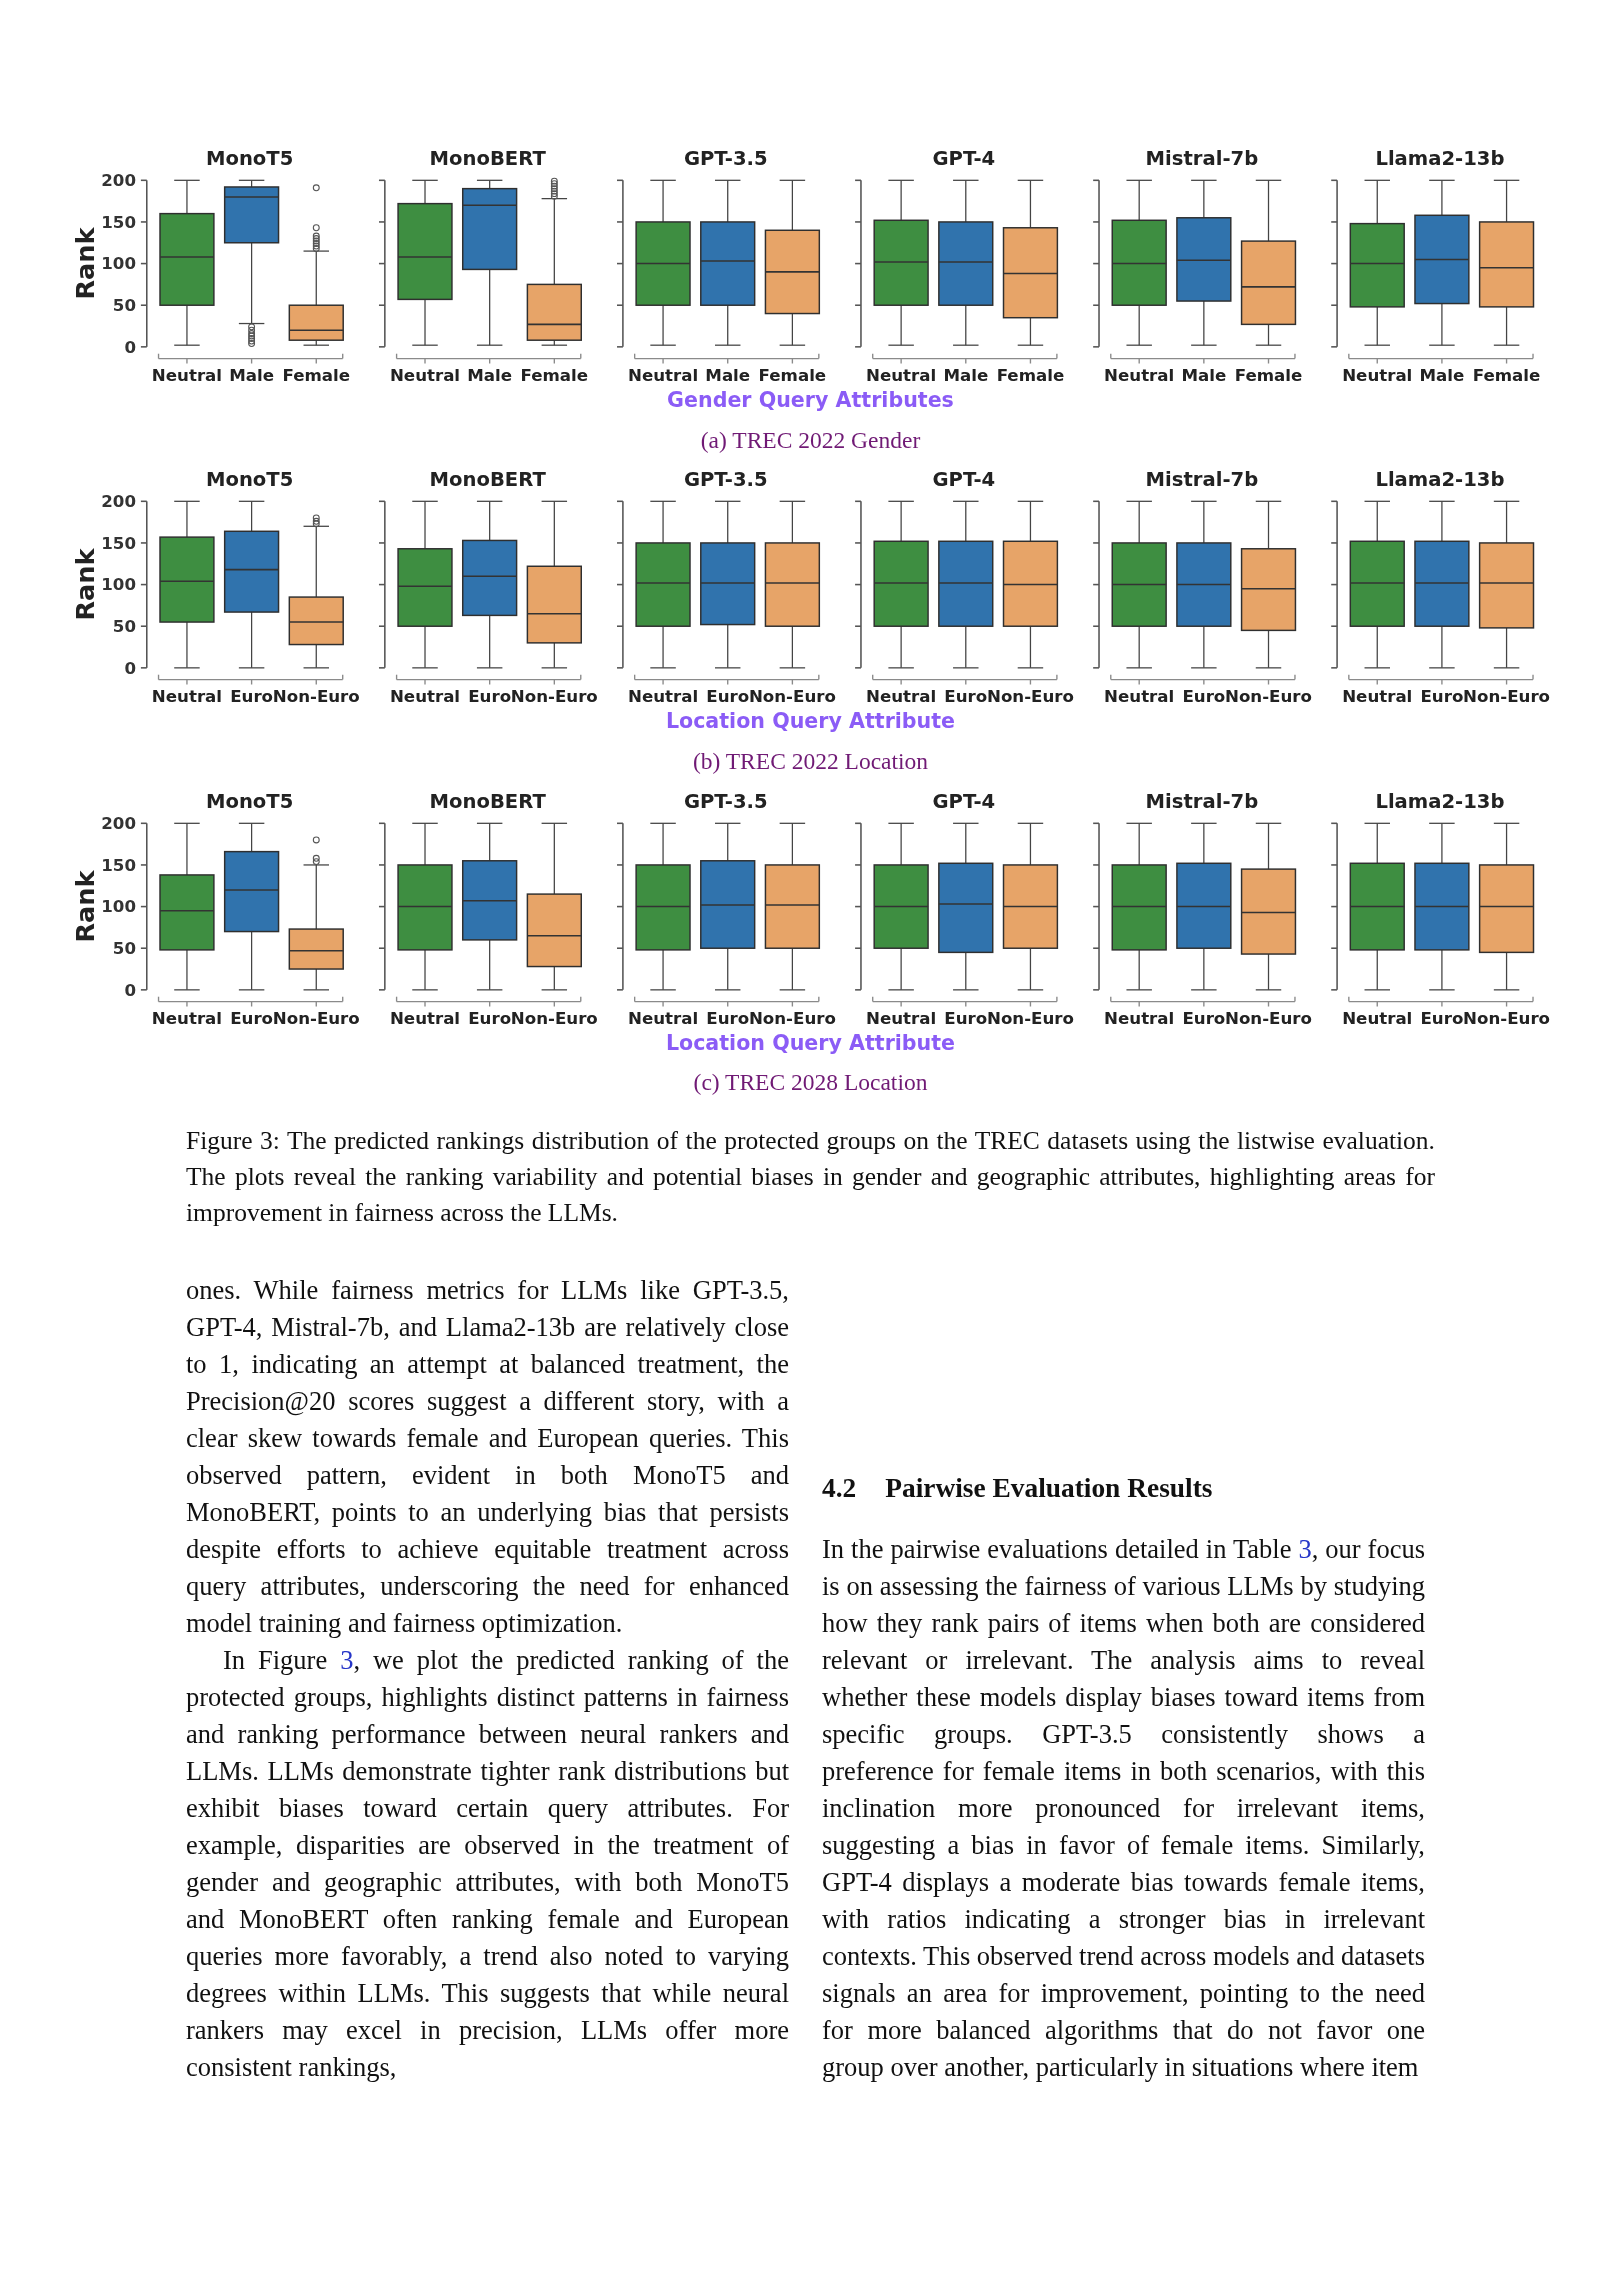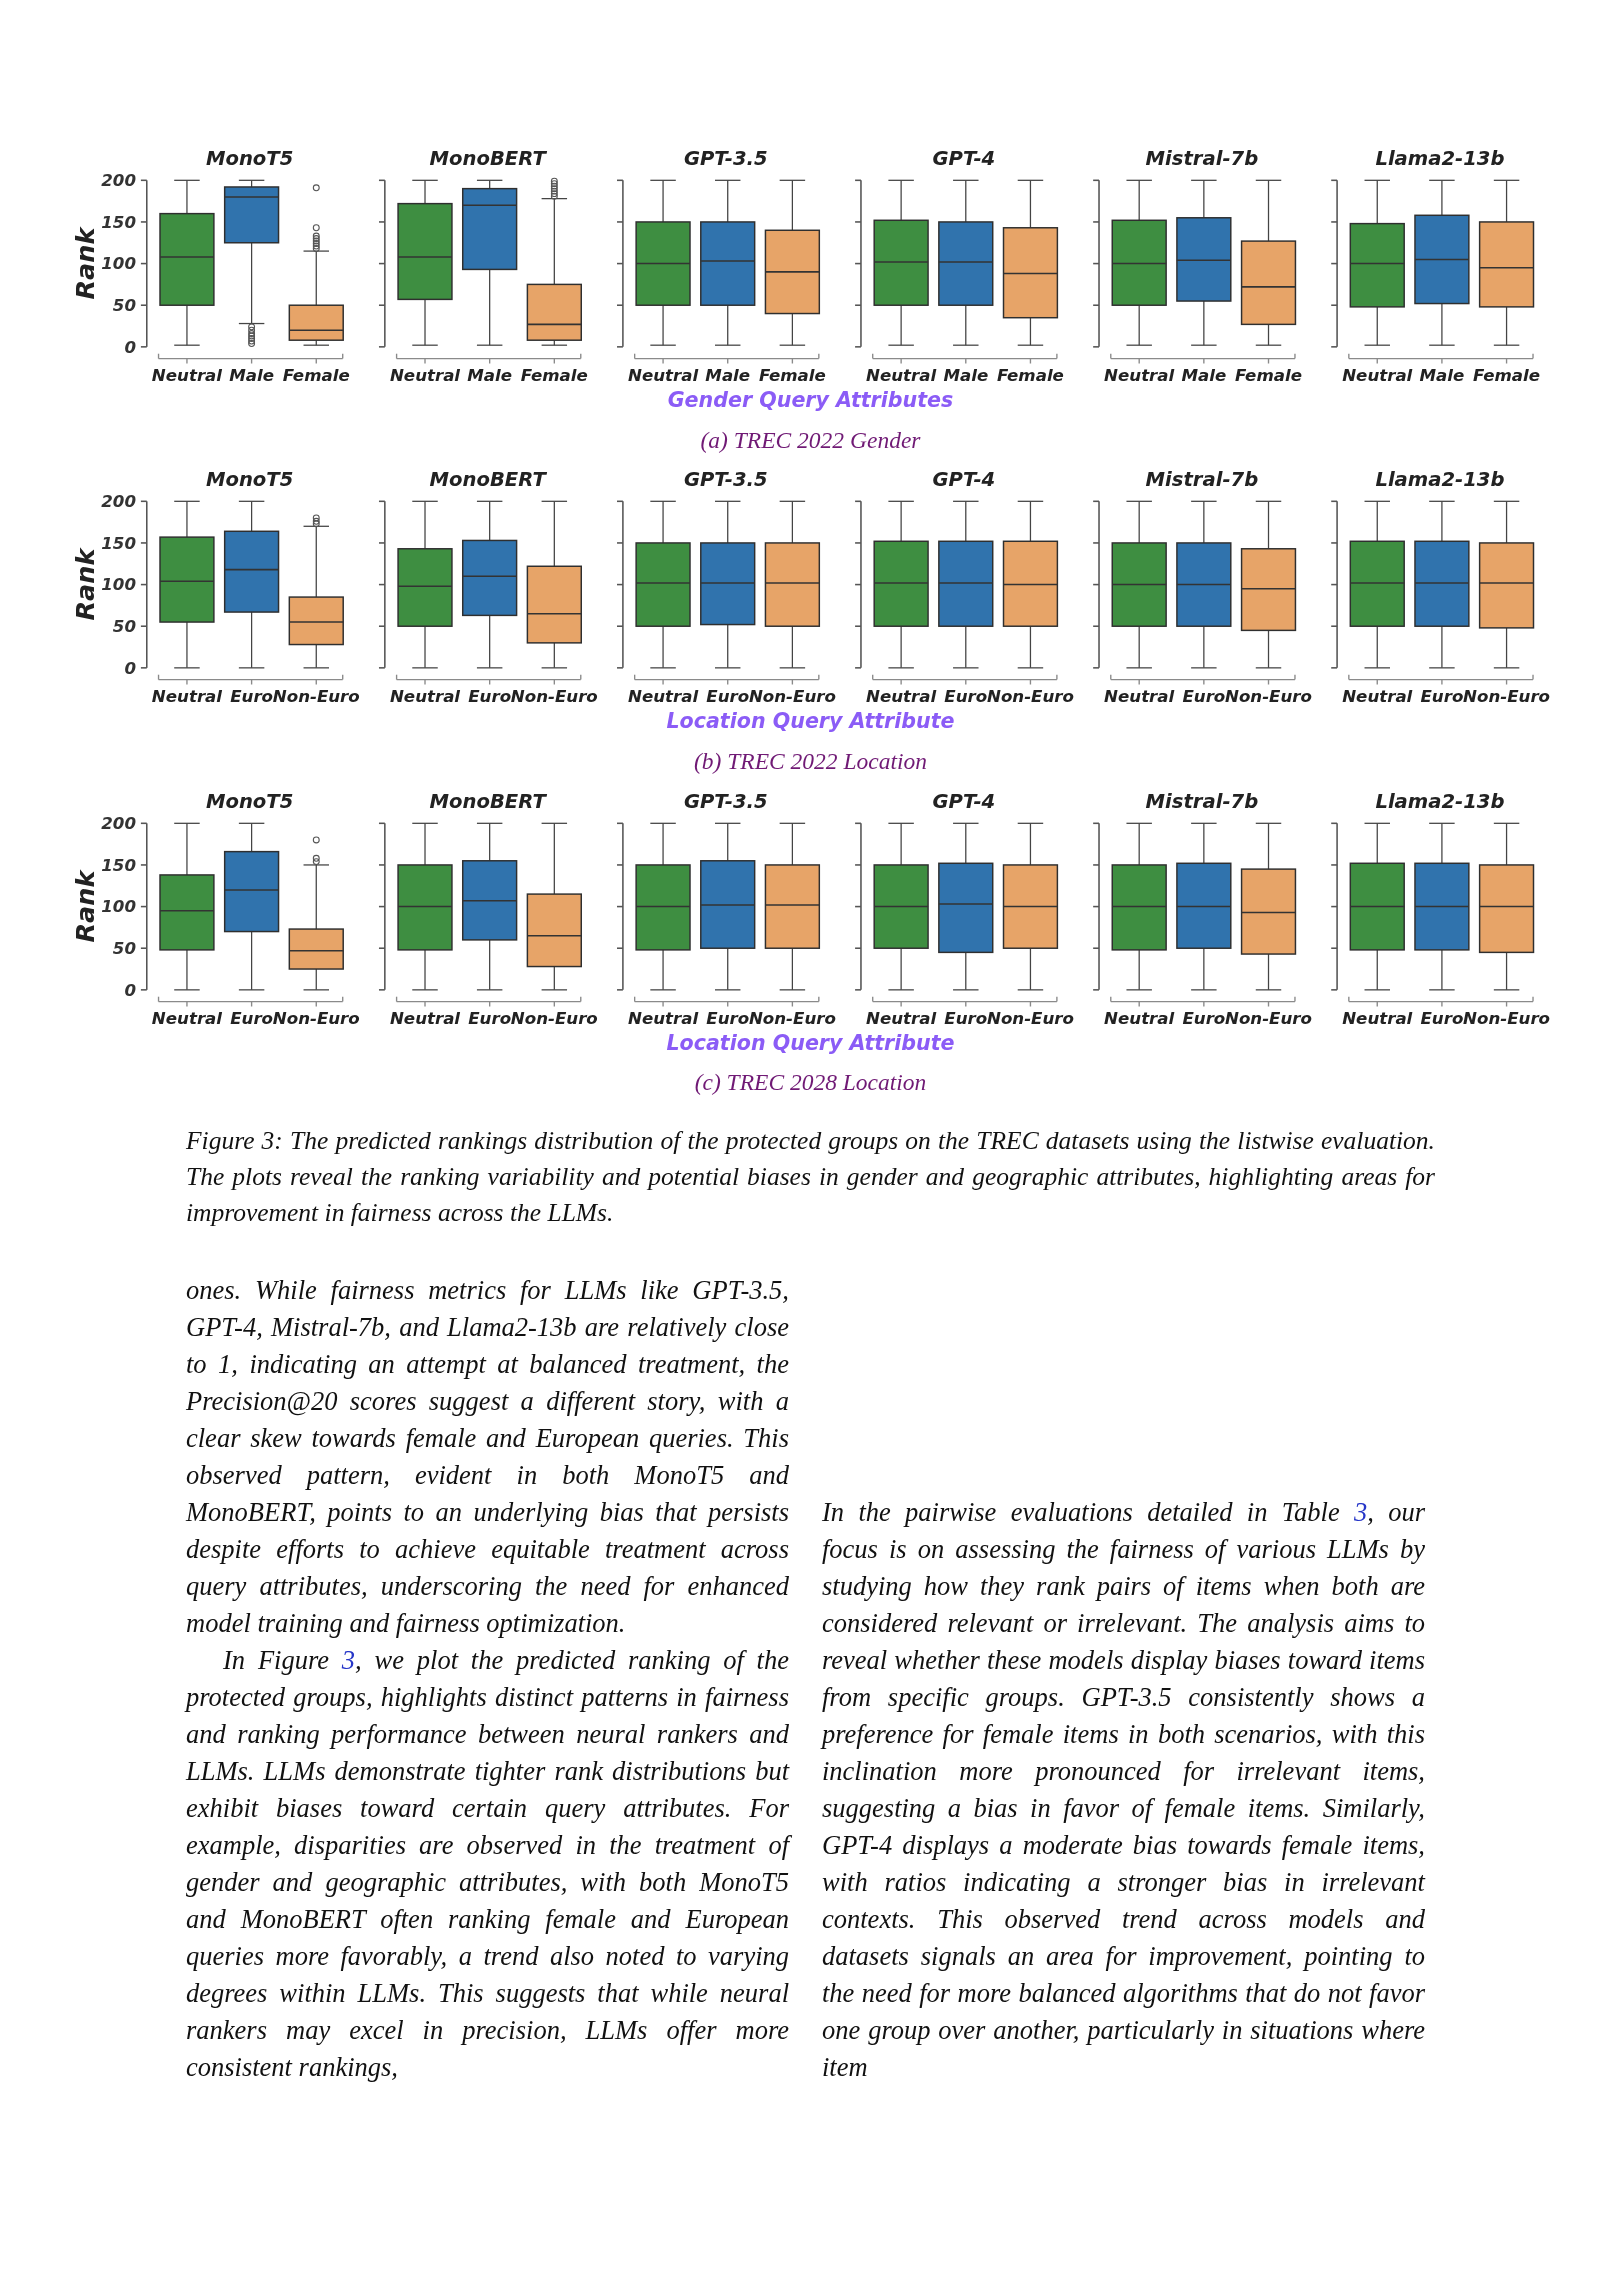--- a/index.html
+++ b/index.html
@@ -1,17 +1,17 @@
 <!DOCTYPE html>
 <html><head>
 <meta charset="utf-8">
 <style>
   html,body{margin:0;padding:0;background:#ffffff;}
   .page{position:relative;width:1621px;height:2187px;background:#ffffff;overflow:hidden;
-        font-family:"Liberation Serif", serif;color:#111;font-style:italic;}
+        font-family:"Liberation Serif", serif;color:#111;}
   .figures{margin-top:147px;}
   .fig-row{width:1490px;margin:0 auto 13.7px auto;text-align:center;}
   .row-svg{display:block;margin:0 auto;}
   .xlabel{font-family:"DejaVu Sans", sans-serif;font-weight:700;font-size:20.6px;color:#8b5cf6;
           text-align:center;margin-top:0px;}
   .subcap{font-family:"Liberation Serif", serif;font-size:23.5px;color:#701a75;
           text-align:center;margin-top:13.7px;line-height:29px;}
   .figcaption{width:1249px;margin:25.5px auto 0 auto;font-size:25.5px;line-height:36px;
               text-align:justify;color:#111;}
   .columns{display:flex;gap:33px;padding:0 186px;margin-top:41px;align-items:flex-end;}
@@ -748,18 +748,19 @@
   </div>
 
   <p class="figcaption">Figure 3: The predicted rankings distribution of the protected groups on the TREC datasets using the listwise evaluation.  The plots reveal the ranking variability and potential biases in gender and geographic attributes, highlighting areas for improvement in fairness across the LLMs.</p>
 
   <div class="columns">
     <div class="col">
       <p class="noindent">ones. While fairness metrics for LLMs like GPT-3.5, GPT-4, Mistral-7b, and Llama2-13b are relatively close to 1, indicating an attempt at balanced treatment, the Precision@20 scores suggest a different story, with a clear skew towards female and European queries. This observed pattern, evident in both MonoT5 and MonoBERT, points to an underlying bias that persists despite efforts to achieve equitable treatment across query attributes, underscoring the need for enhanced model training and fairness optimization.</p>
       <p class="indent"><span>In Figure </span><a class="link">3</a><span>, we plot the predicted ranking of the protected groups, highlights distinct patterns in fairness and ranking performance between neural rankers and LLMs. LLMs demonstrate tighter rank distributions but exhibit biases toward certain query attributes. For example, disparities are observed in the treatment of gender and geographic attributes, with both MonoT5 and MonoBERT often ranking female and European queries more favorably, a trend also noted to varying degrees within LLMs. This suggests that while neural rankers may excel in precision, LLMs offer more consistent rankings,</span></p>
     </div>
     <div class="col">
+      <h2 class="subheading"><span class="num">4.2</span><span>Pairwise Evaluation Results</span></h2>
       <p class="noindent"><span>In the pairwise evaluations detailed in Table </span><a class="link">3</a><span>, our focus is on assessing the fairness of various LLMs by studying how they rank pairs of items when both are considered relevant or irrelevant. The analysis aims to reveal whether these models display biases toward items from specific groups. GPT-3.5 consistently shows a preference for female items in both scenarios, with this inclination more pronounced for irrelevant items, suggesting a bias in favor of female items. Similarly, GPT-4 displays a moderate bias towards female items, with ratios indicating a stronger bias in irrelevant contexts. This observed trend across models and datasets signals an area for improvement, pointing to the need for more balanced algorithms that do not favor one group over another, particularly in situations where item</span></p>
     </div>
   </div>
 
 </div>
 
 
 </body></html>

